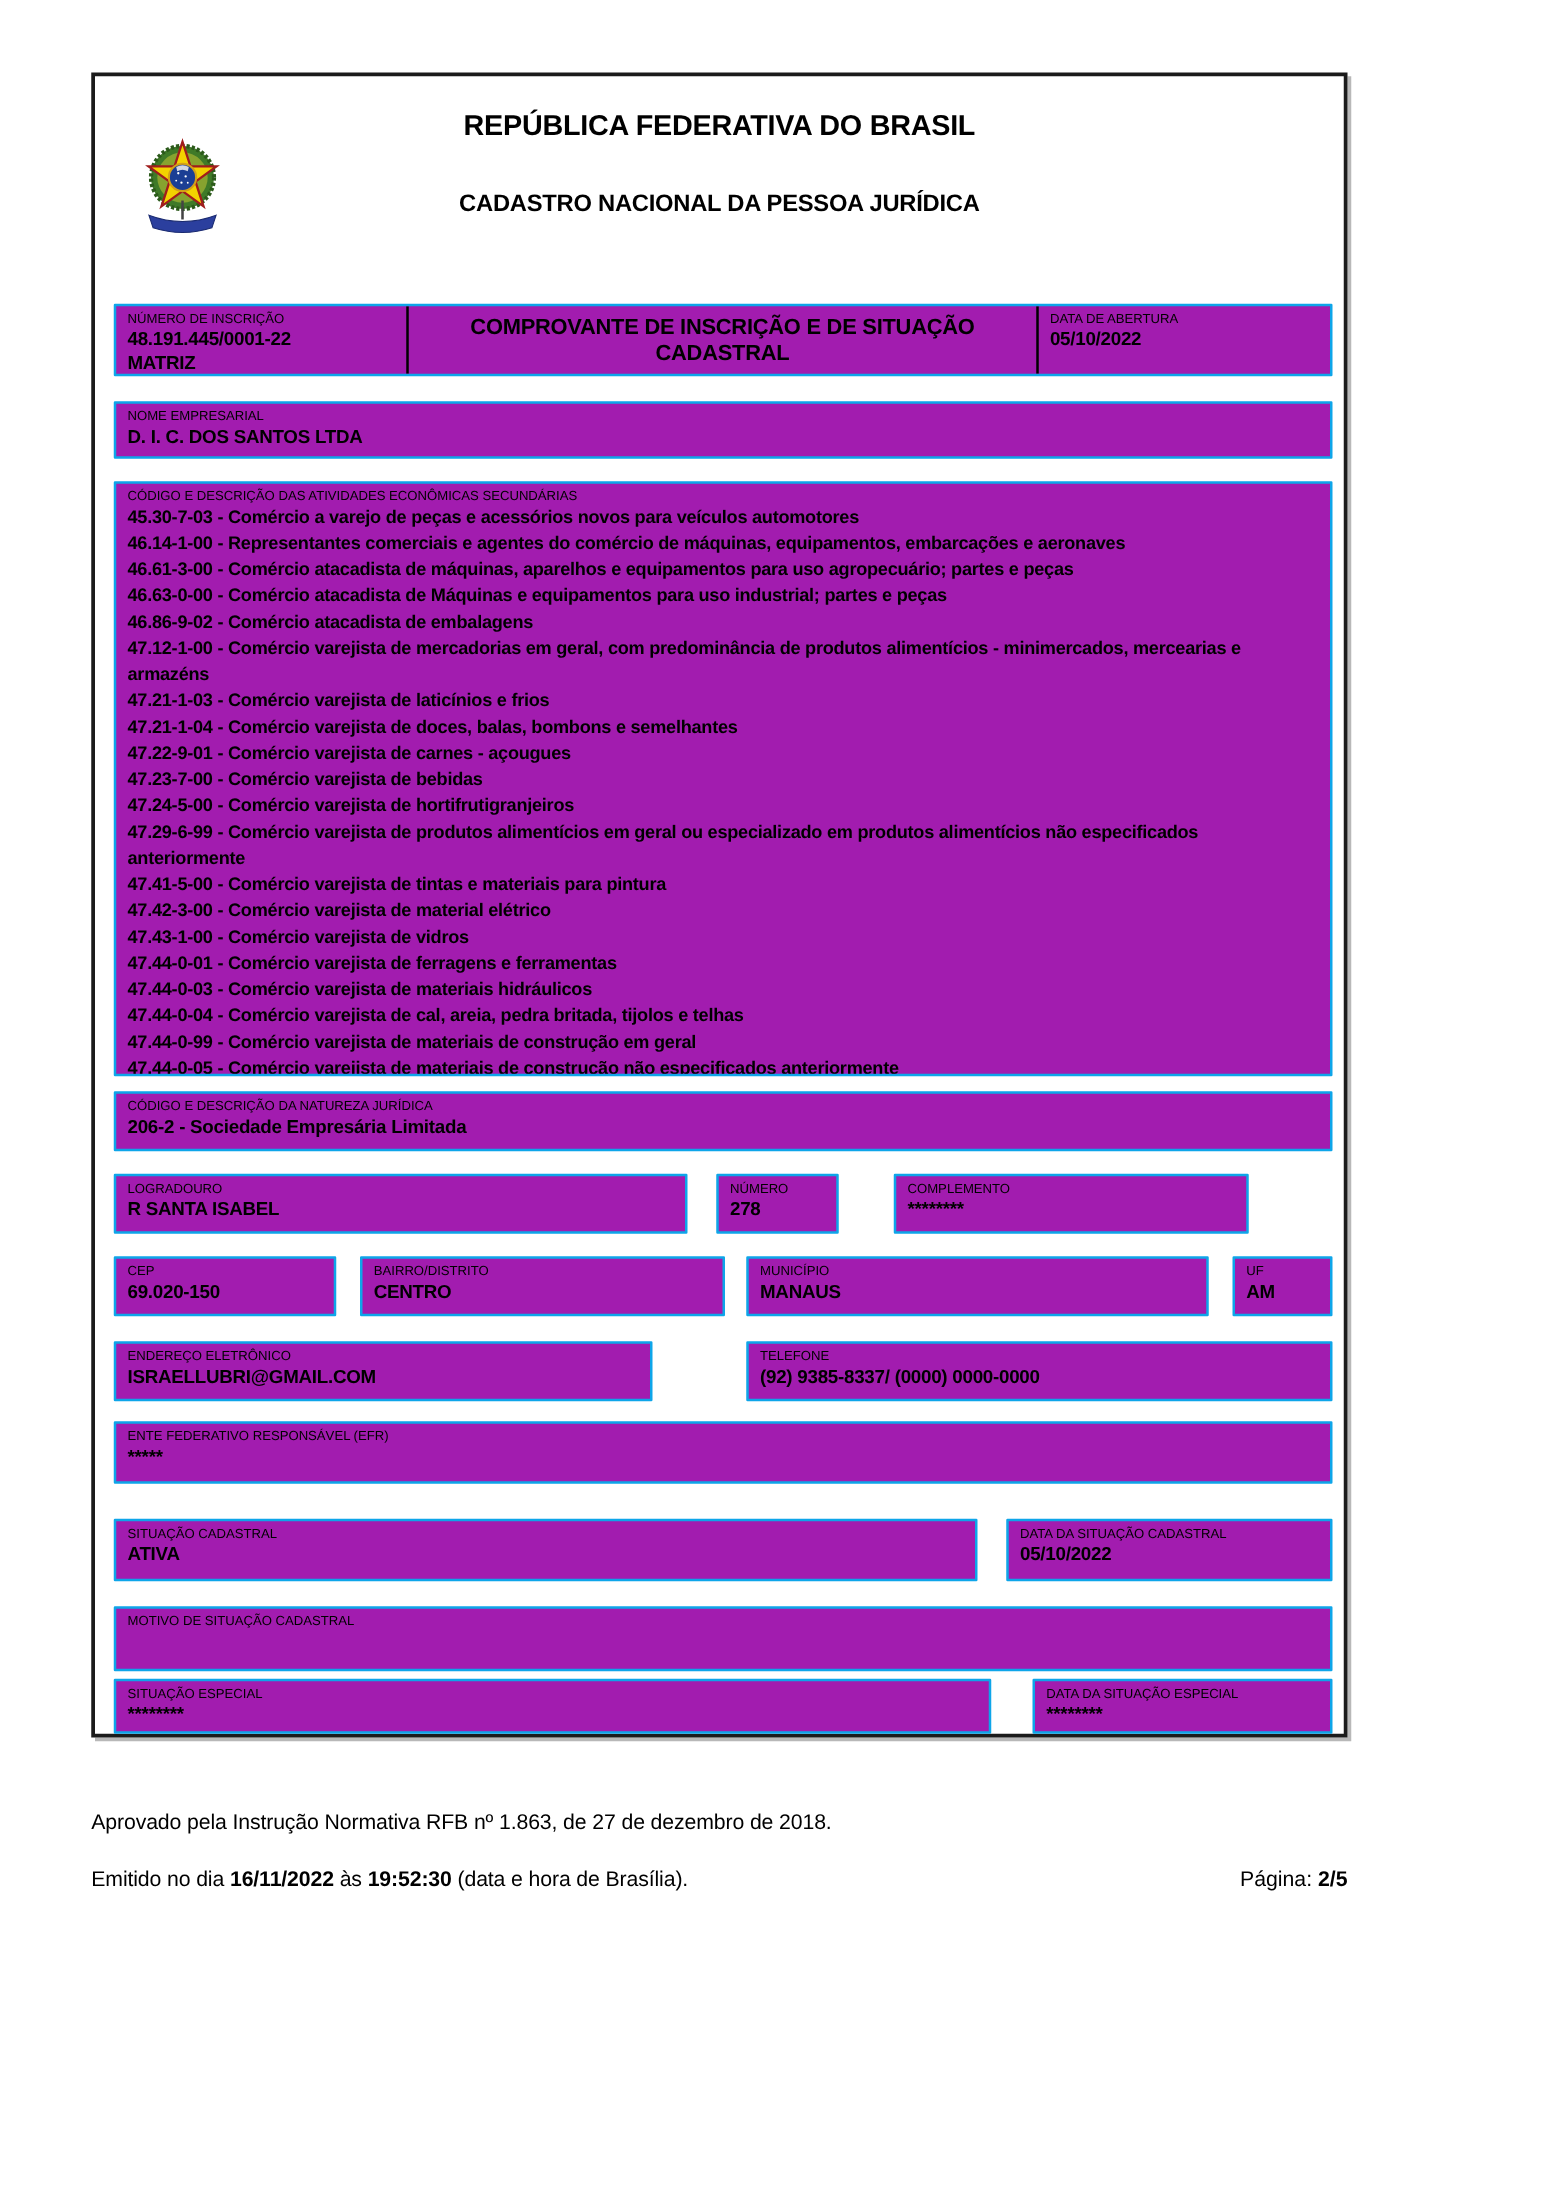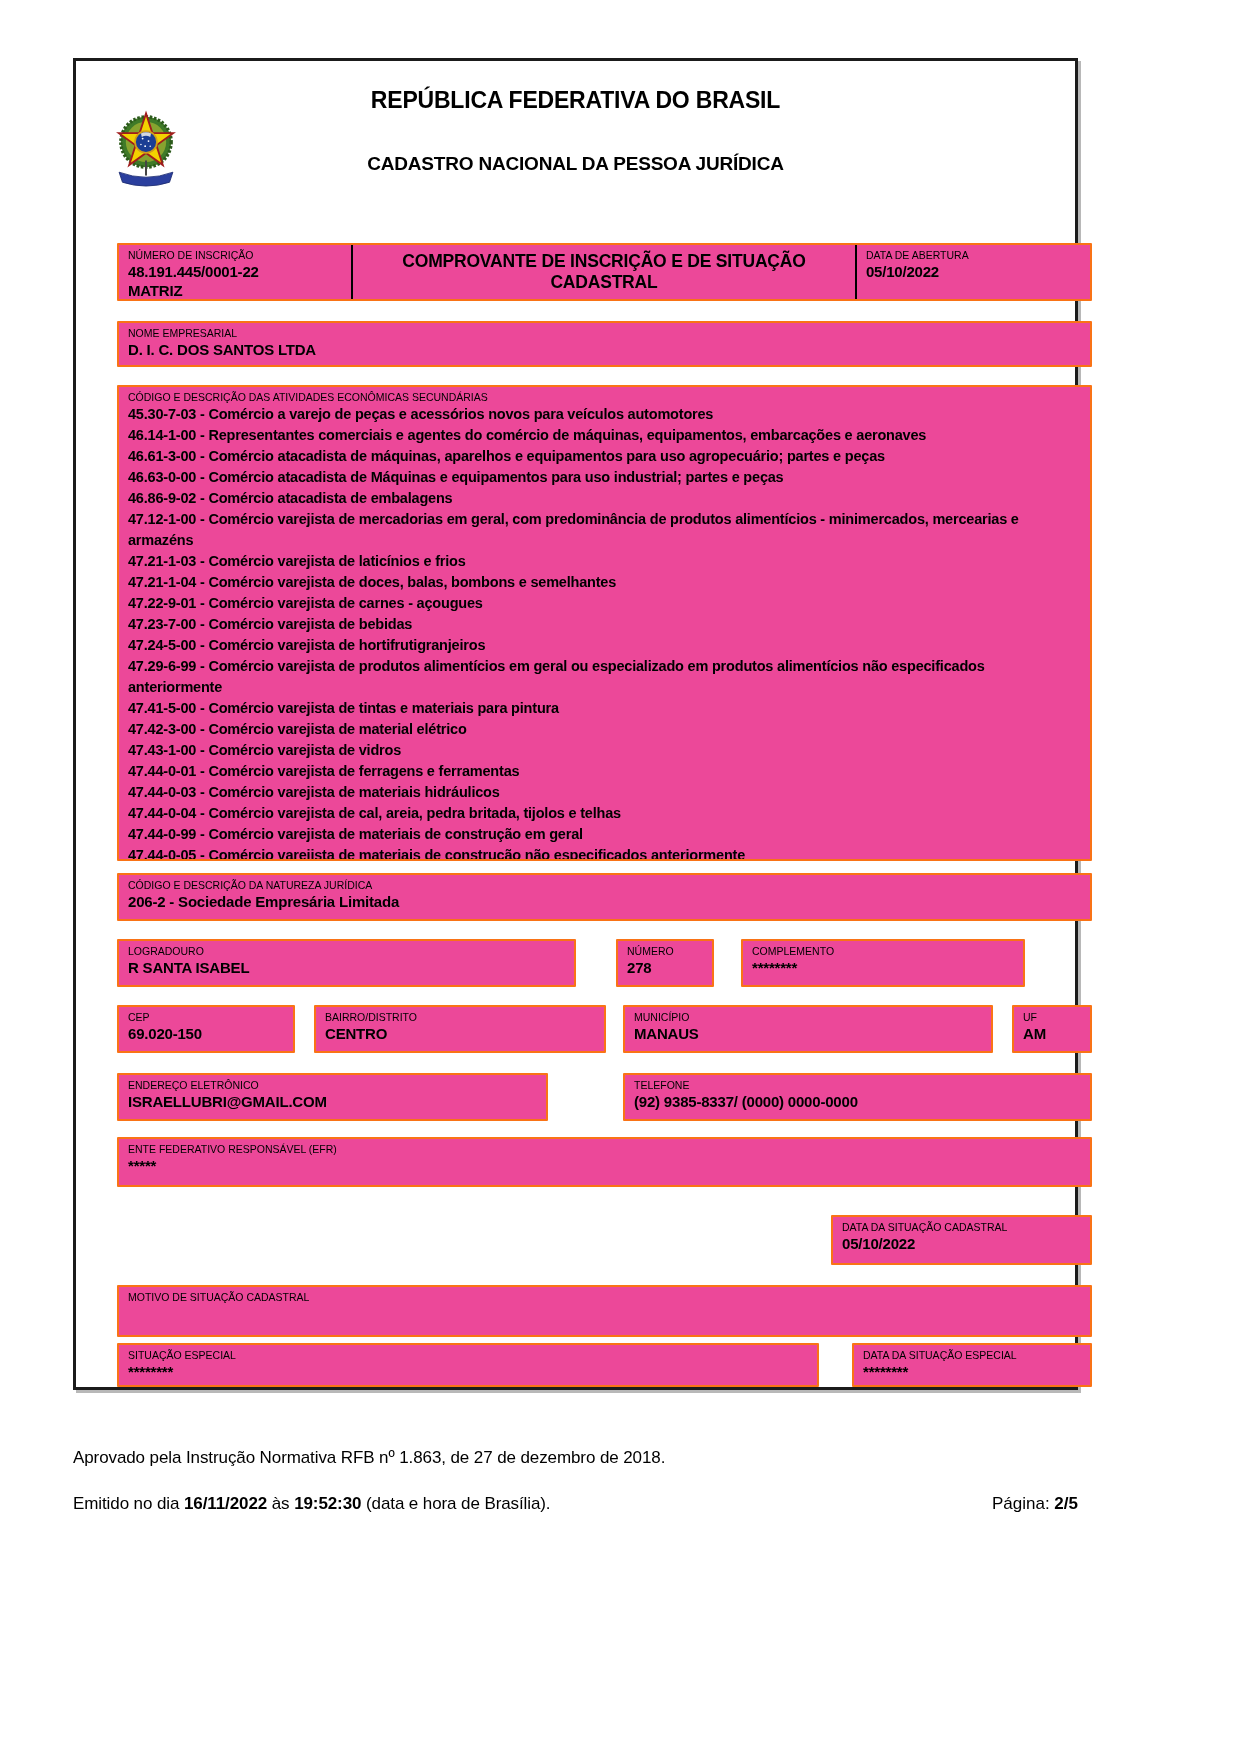--- a/index.html
+++ b/index.html
@@ -17,22 +17,22 @@
   .hdr-title {
     position:absolute; top:26px; left:0; right:0; text-align:center;
     font-size:23px; font-weight:bold; letter-spacing:-0.2px;
   }
   .hdr-subtitle {
     position:absolute; top:92px; left:0; right:0; text-align:center;
     font-size:19px; font-weight:bold; letter-spacing:-0.2px;
   }
   .emblem { position:absolute; left:28px; top:42px; width:84px; height:88px; }
   .fbox {
-    position:absolute; border:2px solid #f97316; border-radius:1px;
-    background:#ec4899; padding:3px 9px; overflow:hidden;margin-left:26px;
+    position:absolute; border:2px solid #0ea5e9; border-radius:1px;
+    background:#a21caf; padding:3px 9px; overflow:hidden;
   }
   .flabel { font-size:10.5px; line-height:14px; letter-spacing:0; white-space:nowrap; }
   .fvalue { font-size:15px; font-weight:bold; line-height:19px; letter-spacing:-0.2px; }
   .row1-grid { display:flex; width:100%; height:100%; }
   .row1-cell { padding:3px 9px; }
   .row1-cell.c1 { width:24.1%; border-right:2px solid #000; }
   .row1-cell.c2 { width:51.9%; border-right:2px solid #000; display:flex; align-items:center; justify-content:center; text-align:center; }
   .row1-cell.c3 { width:24%; }
   .doc-title { font-size:17.5px; font-weight:bold; line-height:21px; letter-spacing:-0.2px; }
   .act-item { font-size:14.5px; font-weight:bold; line-height:21px; letter-spacing:-0.2px; }
@@ -118,21 +118,21 @@
 
   <div class="fbox" style="left:15px; top:812px; width:975px; height:48px;">
     <div class="flabel">CÓDIGO E DESCRIÇÃO DA NATUREZA JURÍDICA</div>
     <div class="fvalue">206-2 - Sociedade Empresária Limitada</div>
   </div>
 
   <div class="fbox" style="left:15px; top:878px; width:459px; height:48px;">
     <div class="flabel">LOGRADOURO</div>
     <div class="fvalue">R SANTA ISABEL</div>
   </div>
-  <div class="fbox" style="left:514px; top:878px; width:98px; height:48px;">
+  <div class="fbox" style="left:497px; top:878px; width:98px; height:48px;">
     <div class="flabel">NÚMERO</div>
     <div class="fvalue">278</div>
   </div>
   <div class="fbox" style="left:639px; top:878px; width:284px; height:48px;">
     <div class="flabel">COMPLEMENTO</div>
     <div class="fvalue">********</div>
   </div>
 
   <div class="fbox" style="left:15px; top:944px; width:178px; height:48px;">
     <div class="flabel">CEP</div>
@@ -158,20 +158,24 @@
   <div class="fbox" style="left:521px; top:1012px; width:469px; height:48px;">
     <div class="flabel">TELEFONE</div>
     <div class="fvalue">(92) 9385-8337/ (0000) 0000-0000</div>
   </div>
 
   <div class="fbox" style="left:15px; top:1076px; width:975px; height:50px;">
     <div class="flabel">ENTE FEDERATIVO RESPONSÁVEL (EFR)</div>
     <div class="fvalue">*****</div>
   </div>
 
+  <div class="fbox" style="left:15px; top:1154px; width:691px; height:50px;">
+    <div class="flabel">SITUAÇÃO CADASTRAL</div>
+    <div class="fvalue">ATIVA</div>
+  </div>
   <div class="fbox" style="left:729px; top:1154px; width:261px; height:50px;">
     <div class="flabel">DATA DA SITUAÇÃO CADASTRAL</div>
     <div class="fvalue">05/10/2022</div>
   </div>
 
   <div class="fbox" style="left:15px; top:1224px; width:975px; height:52px;">
     <div class="flabel">MOTIVO DE SITUAÇÃO CADASTRAL</div>
     <div class="fvalue"></div>
   </div>
 

